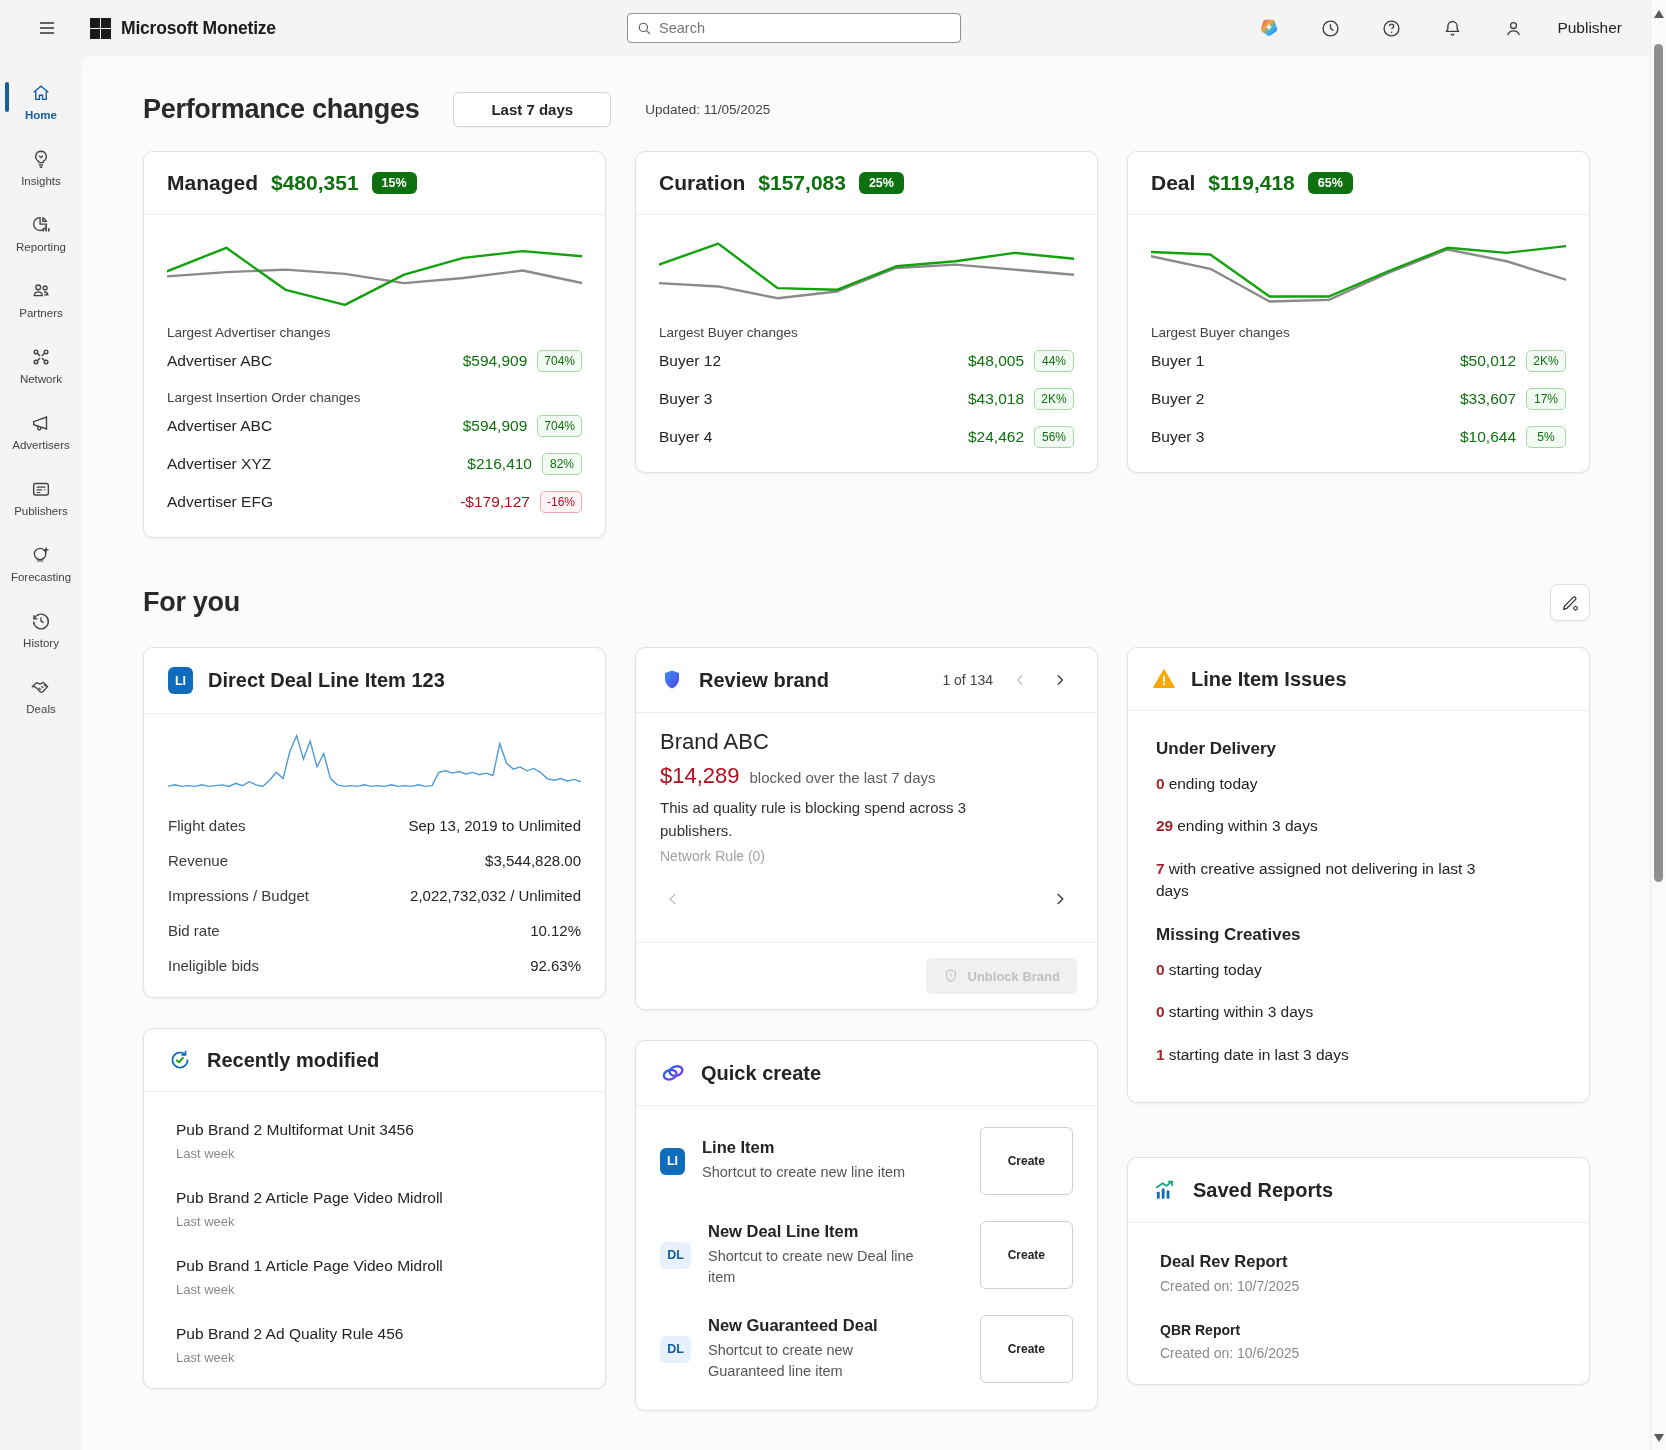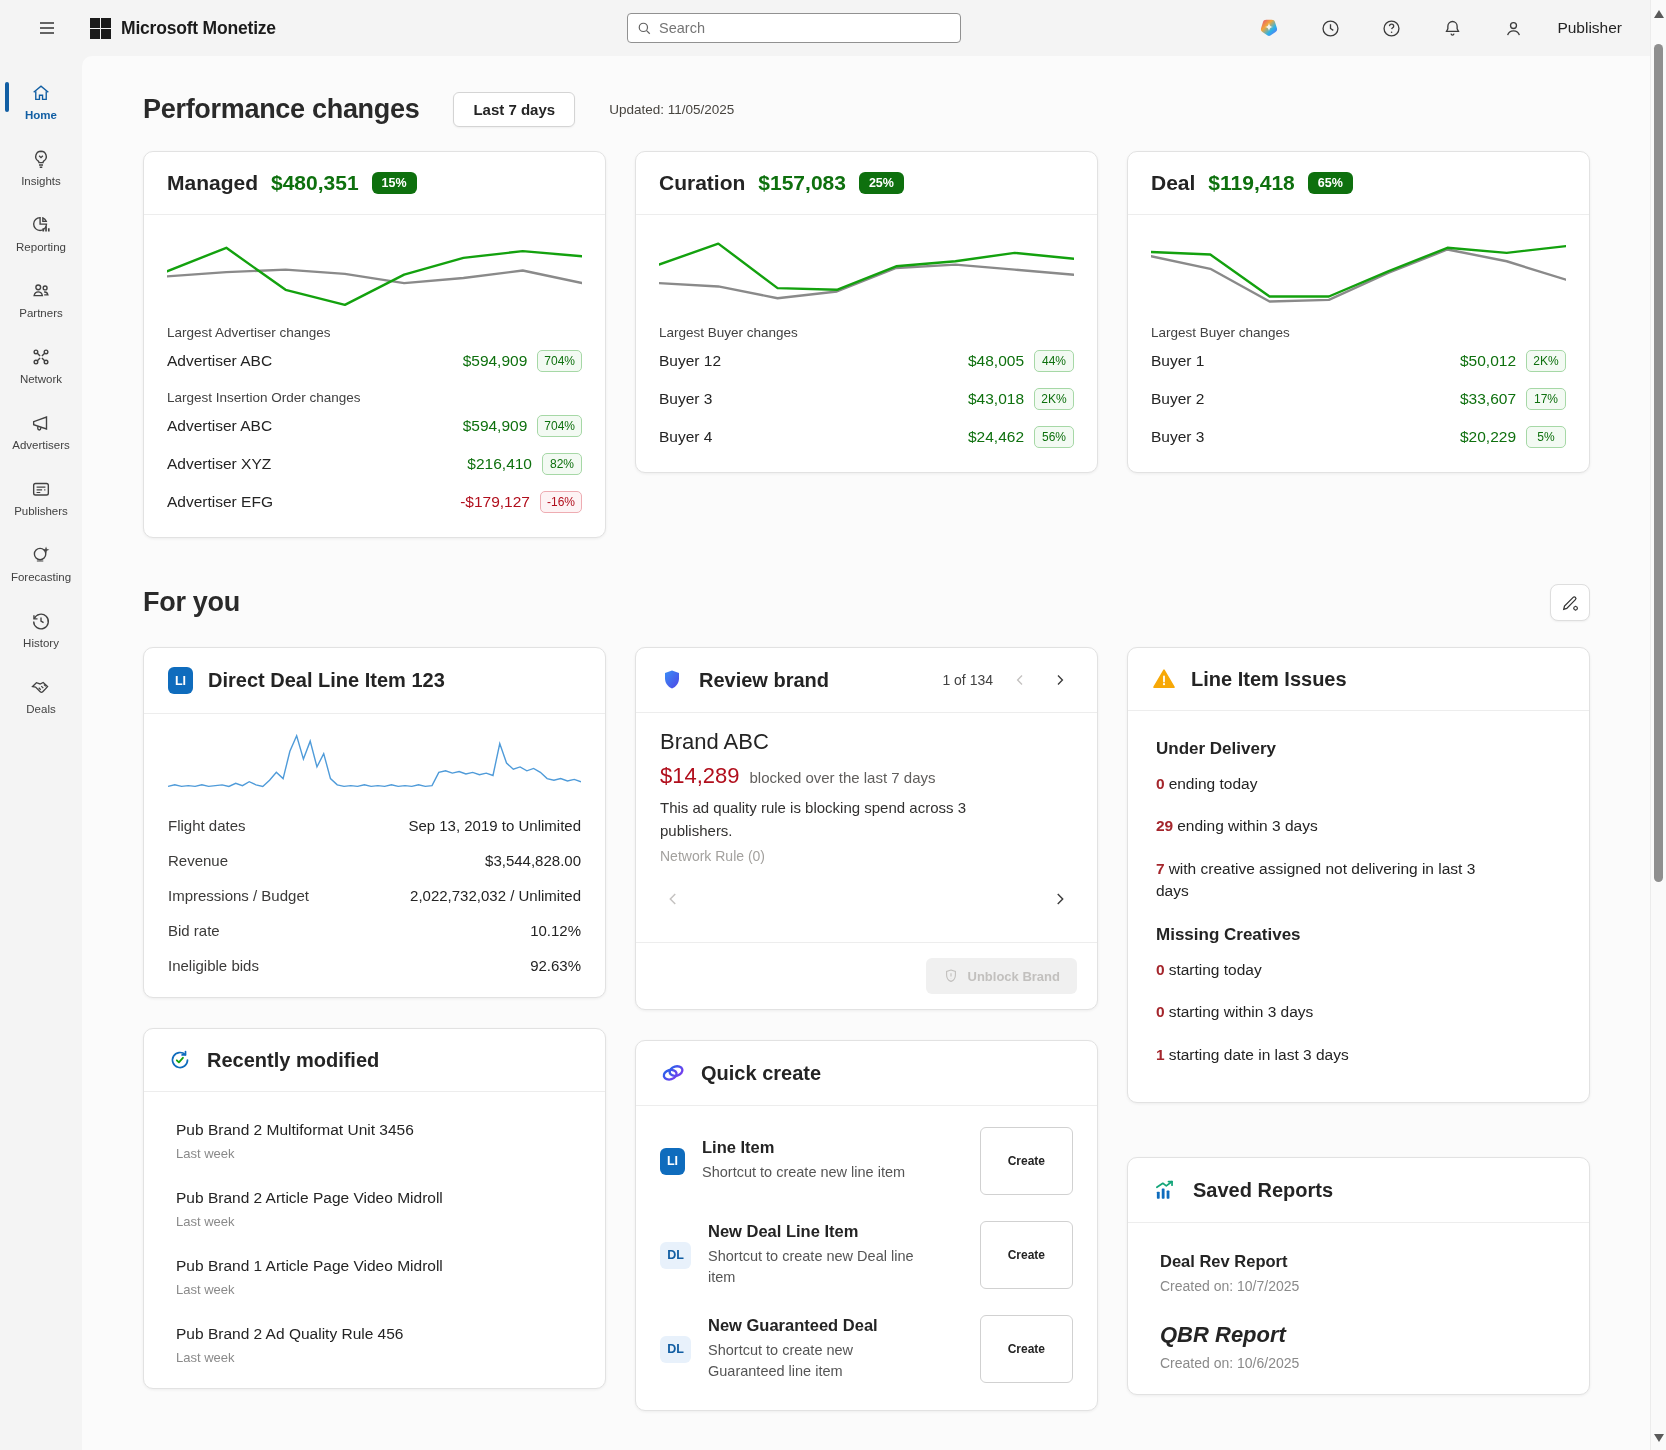--- a/index.html
+++ b/index.html
@@ -30,21 +30,21 @@
   .side-item .lbl{ font-size:11.5px; }
   .side-item.active{ color:#115ea3; }
   .side-item.active .lbl{ font-weight:700; color:#115ea3;}
   .side-item.active::before{ content:""; position:absolute; left:5px; top:14px; width:4px; height:30px;
               border-radius:2px; background:#115ea3; }
   
   .content{ position:absolute; top:56px; left:82px; right:16px; bottom:0; background:#fbfbfb;
             border-top-left-radius:10px; padding:36px 60px 0 61px; overflow:hidden; }
   .perf-header{ display:flex; align-items:center; gap:34px; margin-bottom:24px; }
   .h1{ font-size:27px; font-weight:700; color:#2a2a2a; letter-spacing:-.3px;}
-  .range-btn{ background:#fff; border:1px solid #d4d4d4; border-radius:6px; padding:8px 19px; font-size:15px;
+  .range-btn{ background:#fff; border:1px solid #d4d4d4; border-radius:6px; padding:8px 37px; font-size:15px;
               font-weight:700; color:#242424; cursor:pointer; font-family:inherit; box-shadow:0 1px 2px rgba(0,0,0,.05);}
   .updated{ font-size:13.5px; color:#47443f; }
   .grid3{ display:grid; grid-template-columns:repeat(3,1fr); gap:29px; align-items:start; }
   .card{ background:#fff; border:1px solid #e2e2e2; border-radius:10px; box-shadow:0 1px 3px rgba(0,0,0,.06); }
   .perf-head{ display:flex; align-items:center; gap:13px; padding:19px 23px; border-bottom:1px solid #ededed;}
   .perf-name{ font-size:21px; font-weight:700; }
   .perf-value{ font-size:21px; font-weight:700; color:#0e700e; }
   .perf-badge{ background:#0e700e; color:#fff; font-size:12.5px; font-weight:700; padding:4px 10px; border-radius:6px;}
   .perf-body{ padding:16px 23px 16px; }
   .mini-chart{ width:100%; height:84px; display:block; margin-bottom:8px; }
@@ -396,21 +396,21 @@
               <span class="val">$50,012</span>
               <span class="pill">2K%</span>
             </div>
             <div class="perf-row">
               <span class="nm">Buyer 2</span>
               <span class="val">$33,607</span>
               <span class="pill">17%</span>
             </div>
             <div class="perf-row">
               <span class="nm">Buyer 3</span>
-              <span class="val">$20,229</span>
+              <span class="val">$10,644</span>
               <span class="pill">5%</span>
             </div>
           </div>
         </div>
       </div>
     </section>
 
     <section>
       <div class="foryou-head">
         <div class="h1">For you</div>
@@ -644,21 +644,21 @@
                   </svg>
               </span>
               <span class="fy-title">Saved Reports</span>
             </div>
             <div class="rm-body">
               <div class="list-item">
                 <div class="ttl" style="font-weight:700; font-size:16.5px;">Deal Rev Report</div>
                 <div class="sub" style="font-size:14px;">Created on: 10/7/2025</div>
               </div>
               <div class="list-item">
-                <div class="ttl" style="font-weight:700; font-size:22px;font-style:italic;">QBR Report</div>
+                <div class="ttl" style="font-weight:700; font-size:14px;">QBR Report</div>
                 <div class="sub" style="font-size:14px;">Created on: 10/6/2025</div>
               </div>
             </div>
           </div>
         </div>
       </div>
     </section>
   </main>
 
   <div class="vscroll">

